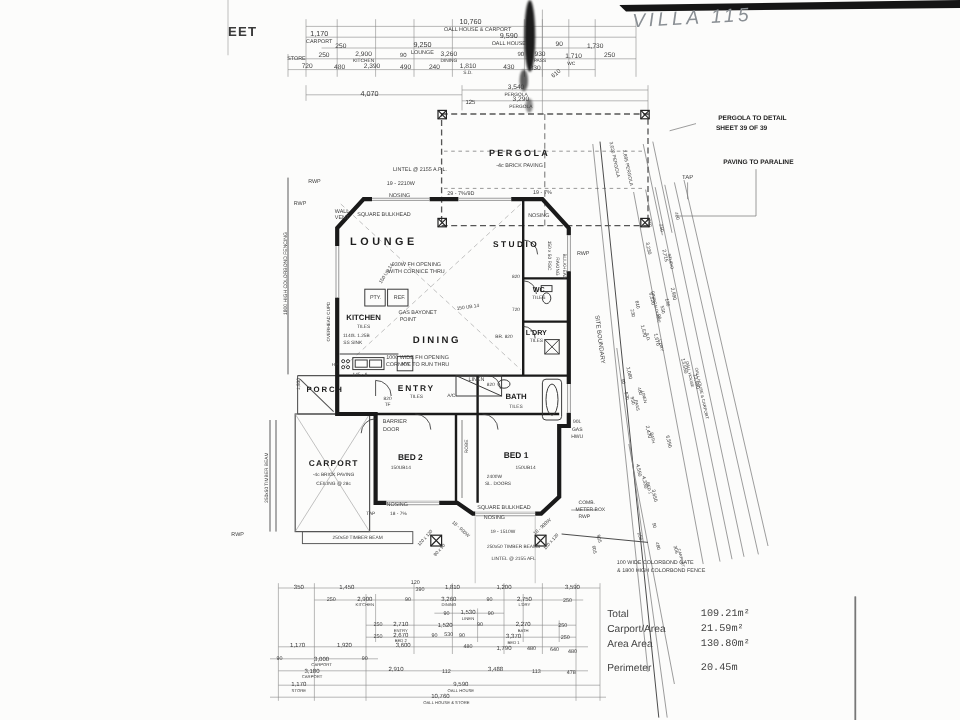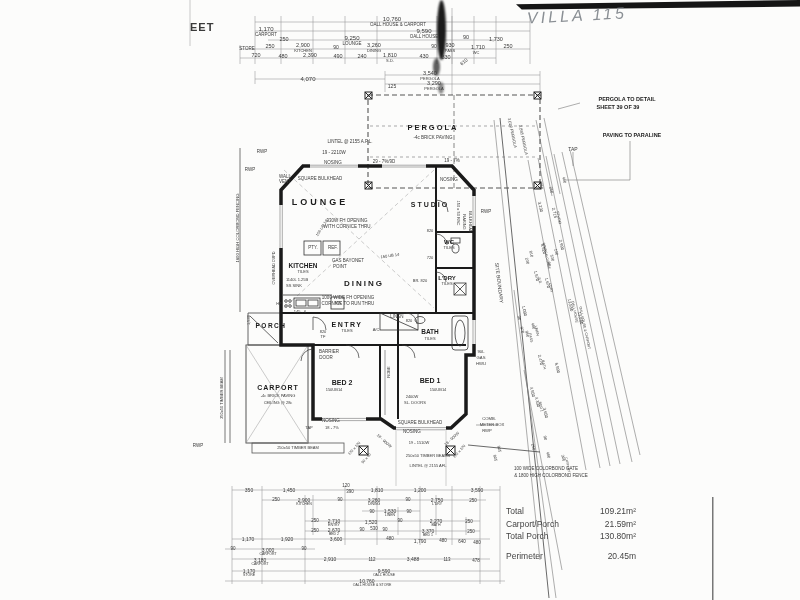--- a/index.html
+++ b/index.html
@@ -14,21 +14,21 @@
   #street{position:absolute;left:190px;top:21px;font-size:11px;font-weight:bold;
           color:#3a3a3a;letter-spacing:1px;}
   #streak{position:absolute;left:516px;top:0;width:284px;height:12px;background:#151515;
           clip-path:polygon(0 35%,100% 0,100% 55%,2% 80%);}
   .smudge{position:absolute;background:#1b1b1b;border-radius:50%;filter:blur(1px);}
   #areas{position:absolute;left:506px;top:506px;width:160px;color:#444;}
   #areas .ttl{font-size:12.5px;font-weight:800;letter-spacing:.4px;color:#101010;
               border-bottom:2.5px solid #101010;padding-bottom:2px;margin-bottom:5px;width:128px;}
   #areas .row{display:flex;font-size:8.5px;margin-bottom:2.5px;}
   #areas .row .l{width:78px;}
-  #areas .row .v{width:52px;text-align:right;}
+  #areas .row .v{width:52px;font-family:Liberation Mono, monospace;}
   #areas .perim{margin-top:10px;}
   #tbl-line{position:absolute;left:712px;top:497px;width:1px;height:103px;background:#777;}
 </style>
 </head>
 <body>
 
 <div id="page">
 
   <svg id="plan-svg" width="800" height="600" viewBox="0 0 800 600">
 
@@ -412,25 +412,25 @@
       <div class="lbl" style="left: 367px; top: 581px; font-size: 5px; transform: translate(-50%, -50%);">10,760</div>
       <div class="lbl" style="left: 372px; top: 586px; font-size: 3.5px; transform: translate(-50%, -50%);">OALL HOUSE &amp; STORE</div>
     </div>
 
   <div id="areas">
     <div class="row">
       <span class="l">Total</span>
       <span class="v">109.21m²</span>
     </div>
     <div class="row">
-      <span class="l">Carport/Porch</span>
+      <span class="l">Carport/Area</span>
       <span class="v">21.59m²</span>
     </div>
     <div class="row">
-      <span class="l">Total Porch</span>
+      <span class="l">Area Area</span>
       <span class="v">130.80m²</span>
     </div>
     <div class="row perim">
       <span class="l">Perimeter</span>
       <span class="v">20.45m</span>
     </div>
   </div>
   <div id="tbl-line"></div>
 
 </div>

